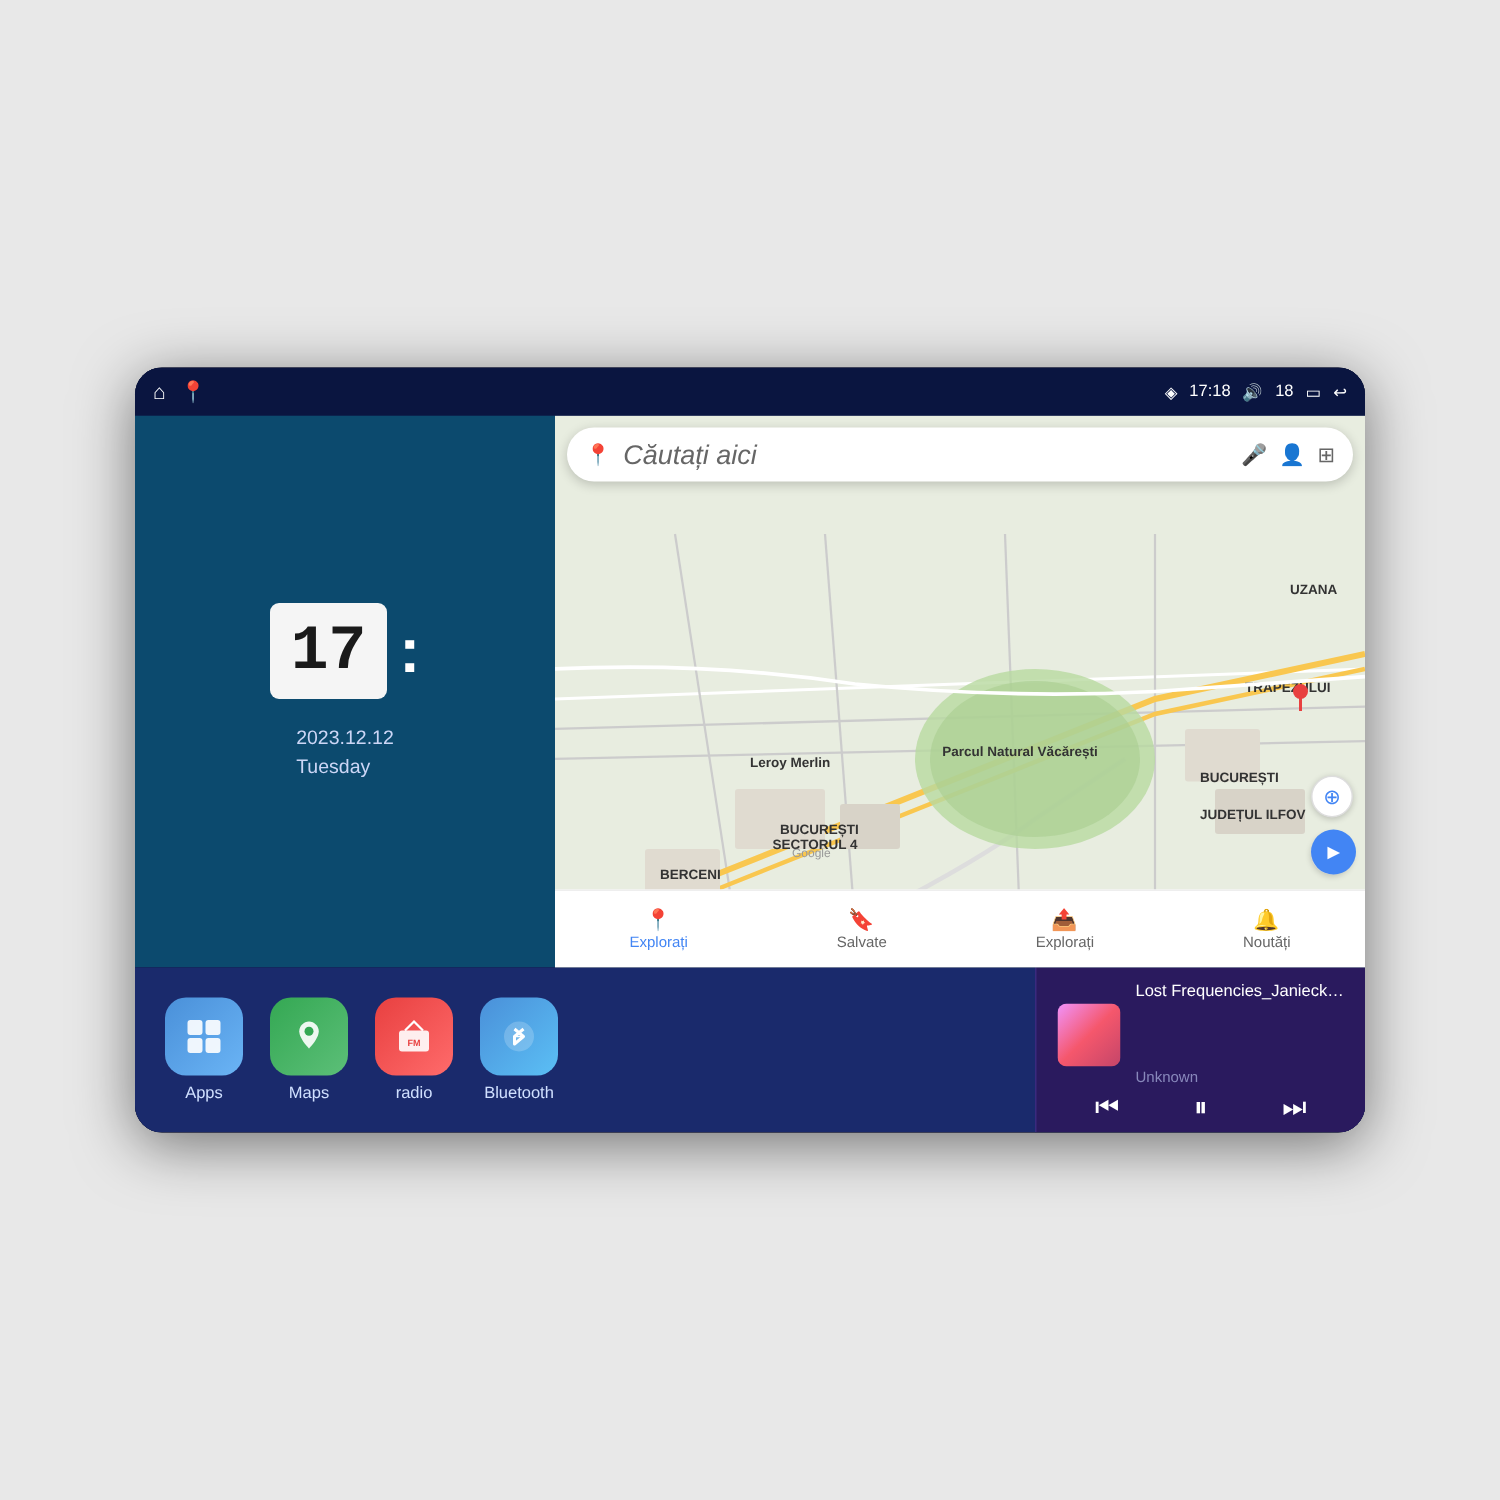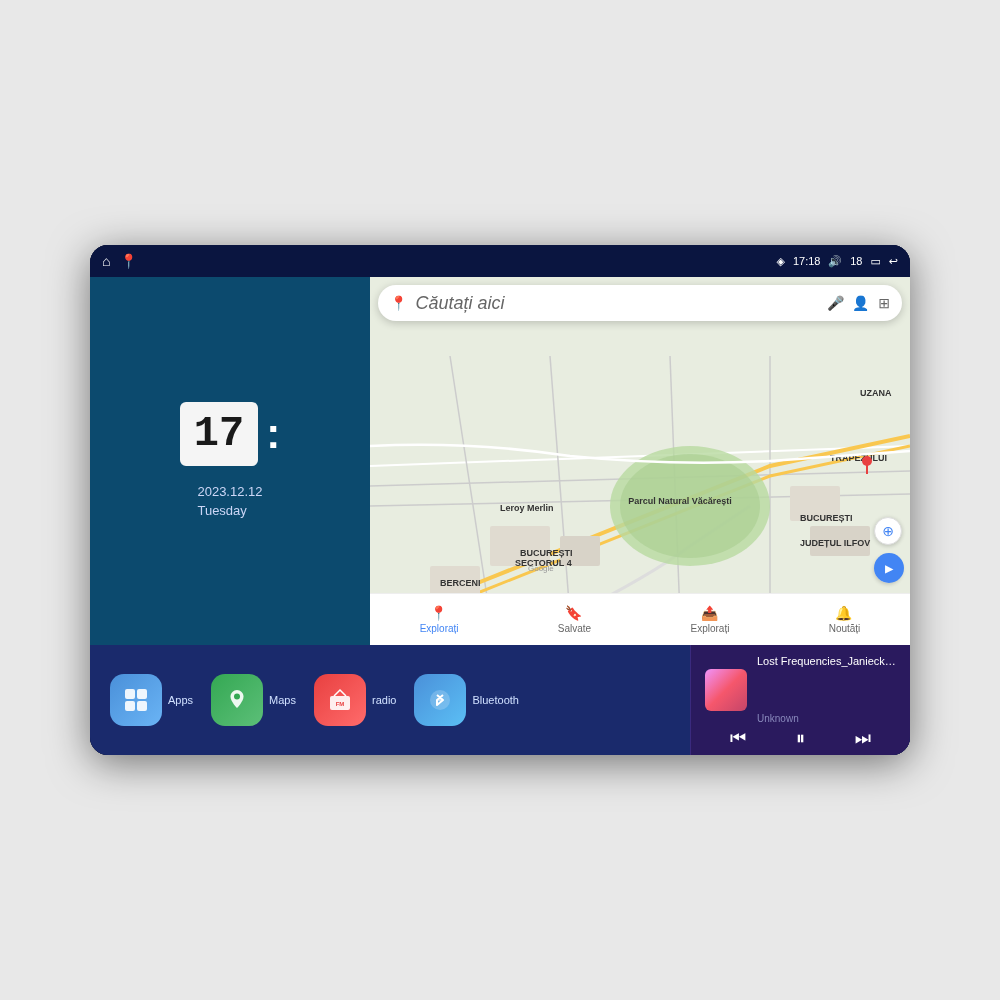--- a/index.html
+++ b/index.html
@@ -209,21 +209,21 @@
     .apps-panel {
       display: flex;
       align-items: center;
       gap: 18px;
       padding: 12px 20px;
       flex: 1;
     }
 
     .app-item {
       display: flex;
-      flex-direction: row;
+      flex-direction: column;
       align-items: center;
       gap: 6px;
       cursor: pointer;
     }
 
     .app-icon-wrap {
       width: 52px;
       height: 52px;
       border-radius: 14px;
       display: flex;

